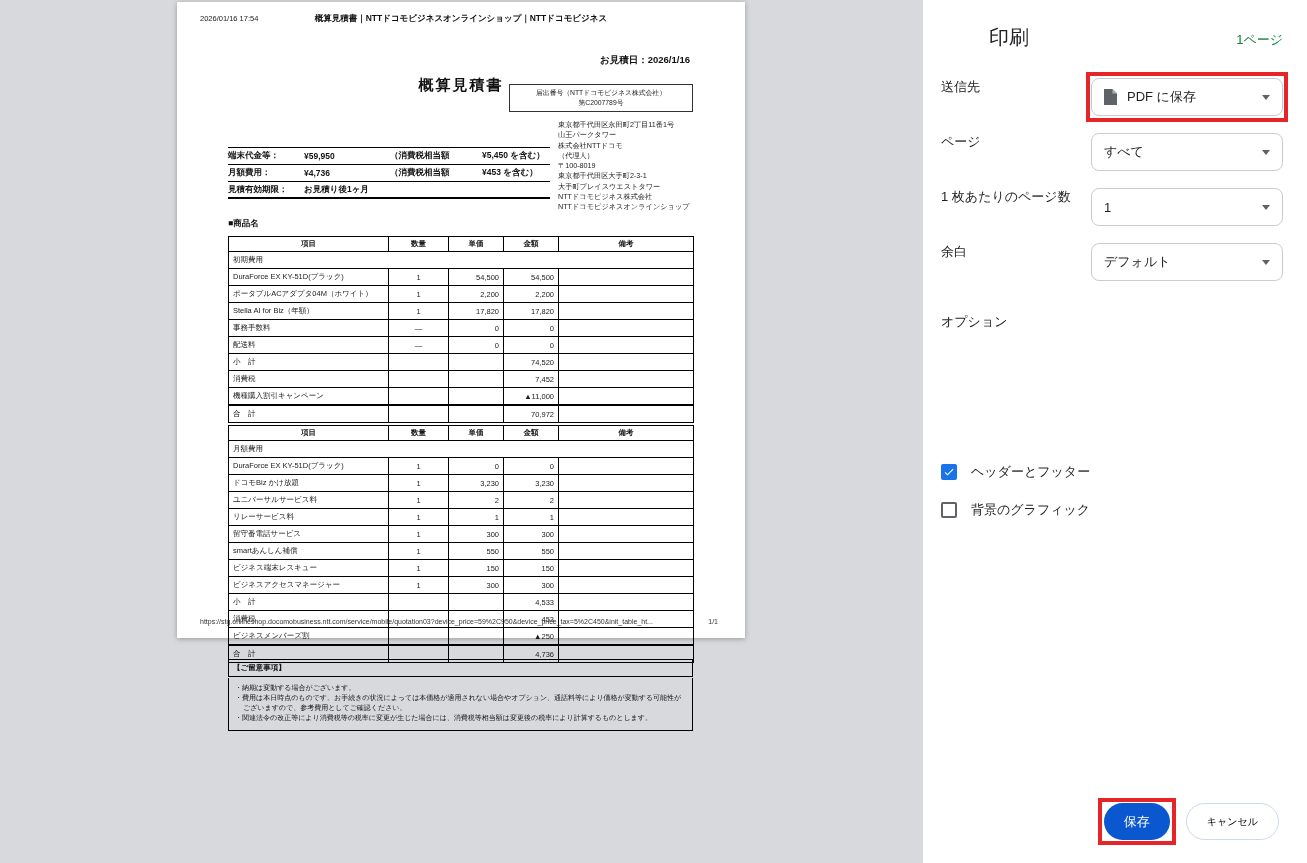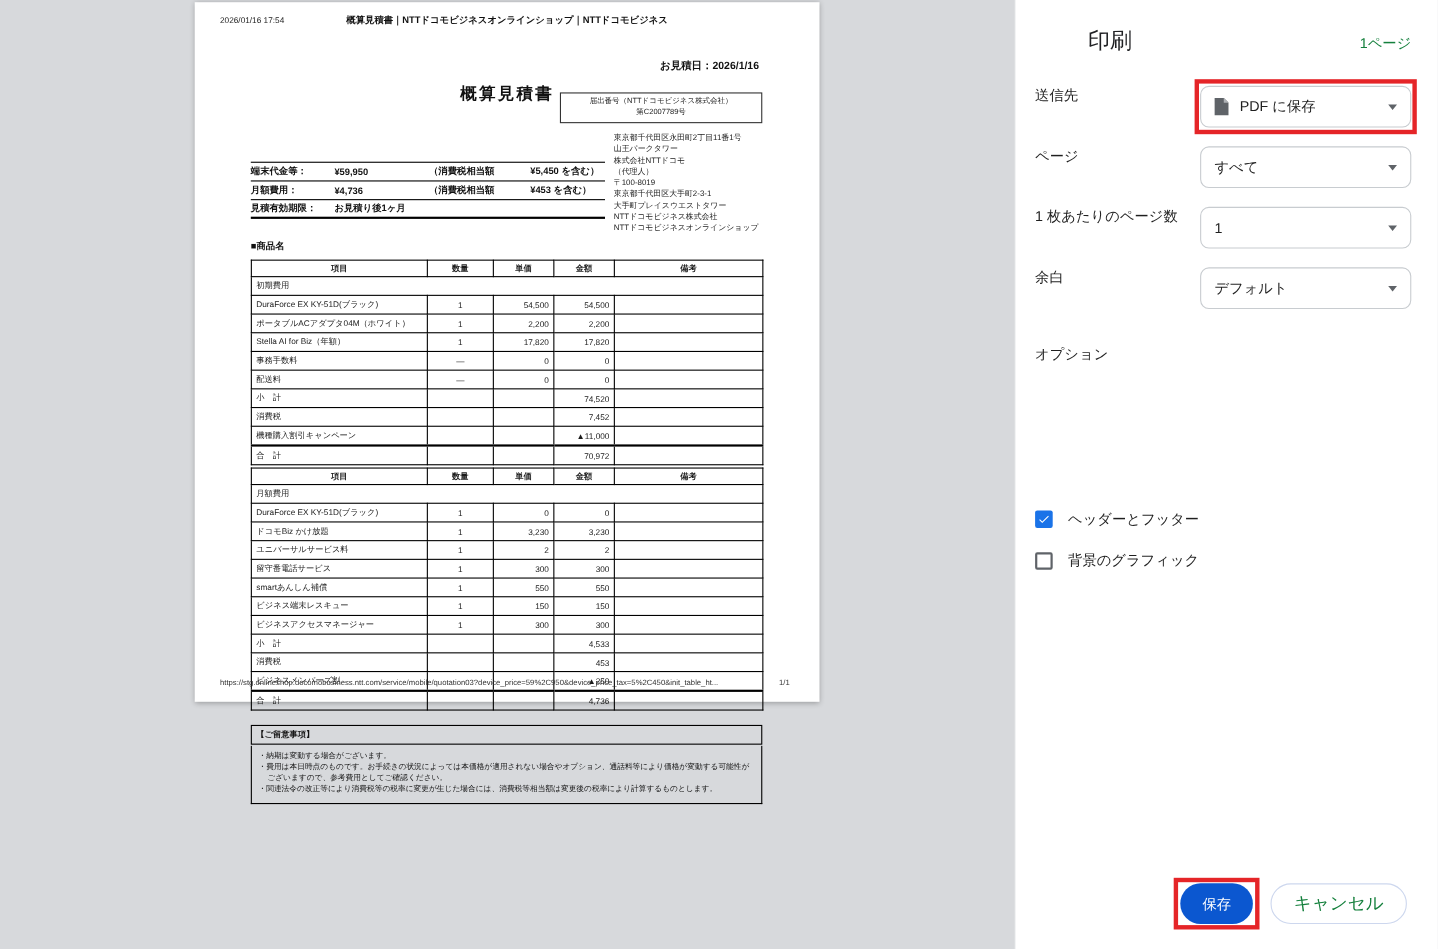--- a/index.html
+++ b/index.html
@@ -72,22 +72,22 @@
   .opt-col { flex:1; }
   .opt-row { display:flex; align-items:center; gap:14px; height:38px; cursor:pointer; }
   .checkbox { width:16px; height:16px; border-radius:2px; flex:0 0 16px; }
   .checkbox.checked { background:#1a73e8; display:flex; align-items:center; justify-content:center; }
   .checkbox.unchecked { border:2px solid #5f6368; background:#fff; }
 
   .btn-bar { position:absolute; right:28px; bottom:23px; display:flex; align-items:center; gap:16px; }
   .save-wrap { position:relative; }
   .btn-save { width:66px; height:37px; border-radius:19px; background:#0b57d0; color:#fff;
     border:none; font-size:13px; font-family:inherit; cursor:pointer; }
-  .btn-cancel { height:37px; padding:0 20px; border-radius:19px; background:#fff; color:#15803d;
-    border:1px solid #cdd7ee; font-size:16px; font-family:Liberation Sans, sans-serif; cursor:pointer; }
+  .btn-cancel { height:37px; padding:0 20px; border-radius:19px; background:#fff; color:#000000;
+    border:1px solid #cdd7ee; font-size:10px; font-family:Liberation Sans, sans-serif; cursor:pointer; }
 
   .red-box { position:absolute; border:4px solid #e52528; pointer-events:none; }
   .red-box.dest { inset:-6px -5px; }
   .red-box.save { inset:-5px -6px; }
 </style>
 </head>
 <body>
 
 <div class="preview-area">
   <div class="paper">
@@ -261,20 +261,27 @@
             <td class=""></td>
           </tr>
           <tr class="item">
             <td class="">ユニバーサルサービス料</td>
             <td class="a-c">1</td>
             <td class="a-r">2</td>
             <td class="a-r">2</td>
             <td class=""></td>
           </tr>
           <tr class="item">
+            <td class="">リレーサービス料</td>
+            <td class="a-c">1</td>
+            <td class="a-r">1</td>
+            <td class="a-r">1</td>
+            <td class=""></td>
+          </tr>
+          <tr class="item">
             <td class="">留守番電話サービス</td>
             <td class="a-c">1</td>
             <td class="a-r">300</td>
             <td class="a-r">300</td>
             <td class=""></td>
           </tr>
           <tr class="item">
             <td class="">smartあんしん補償</td>
             <td class="a-c">1</td>
             <td class="a-r">550</td>

